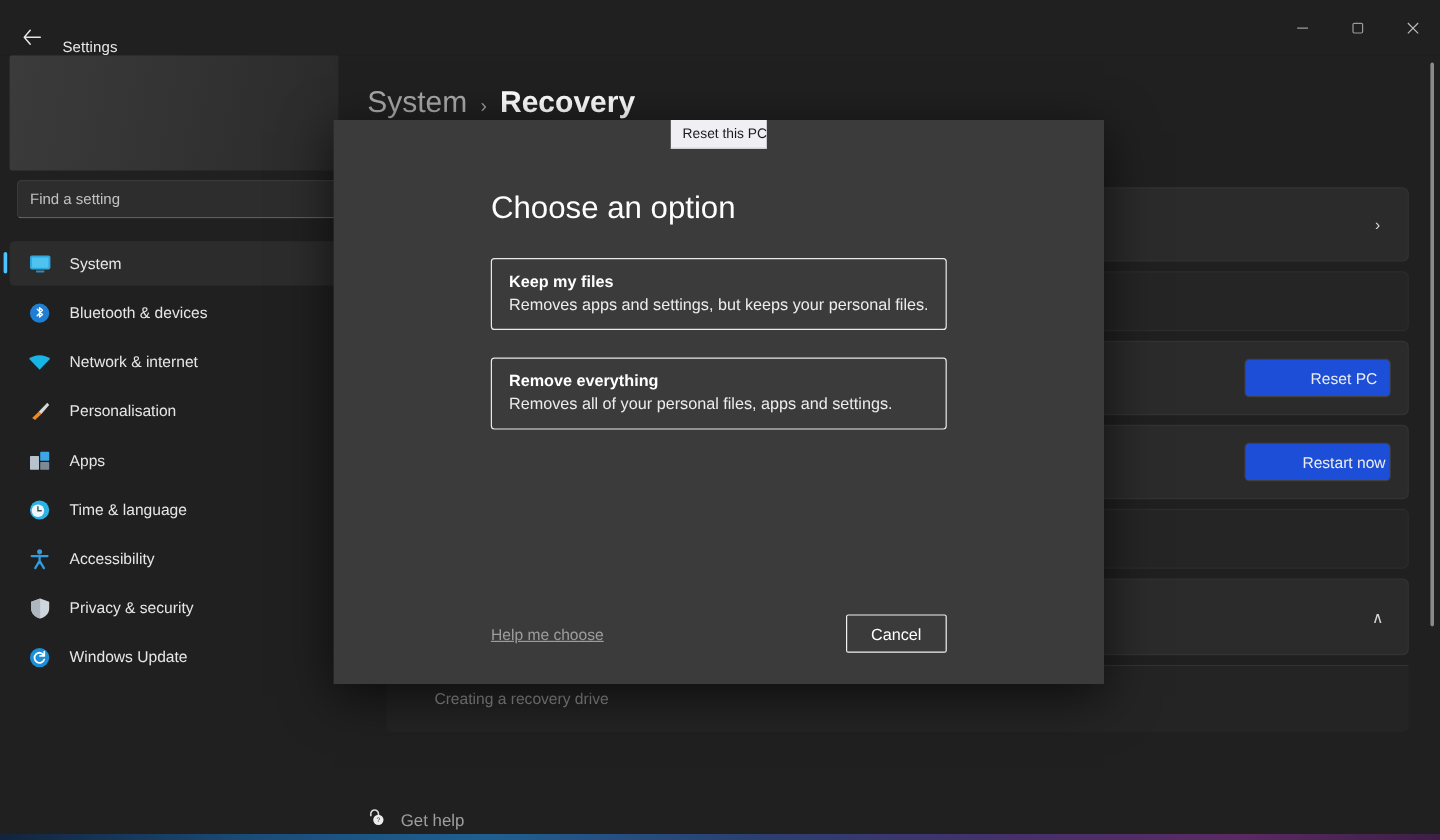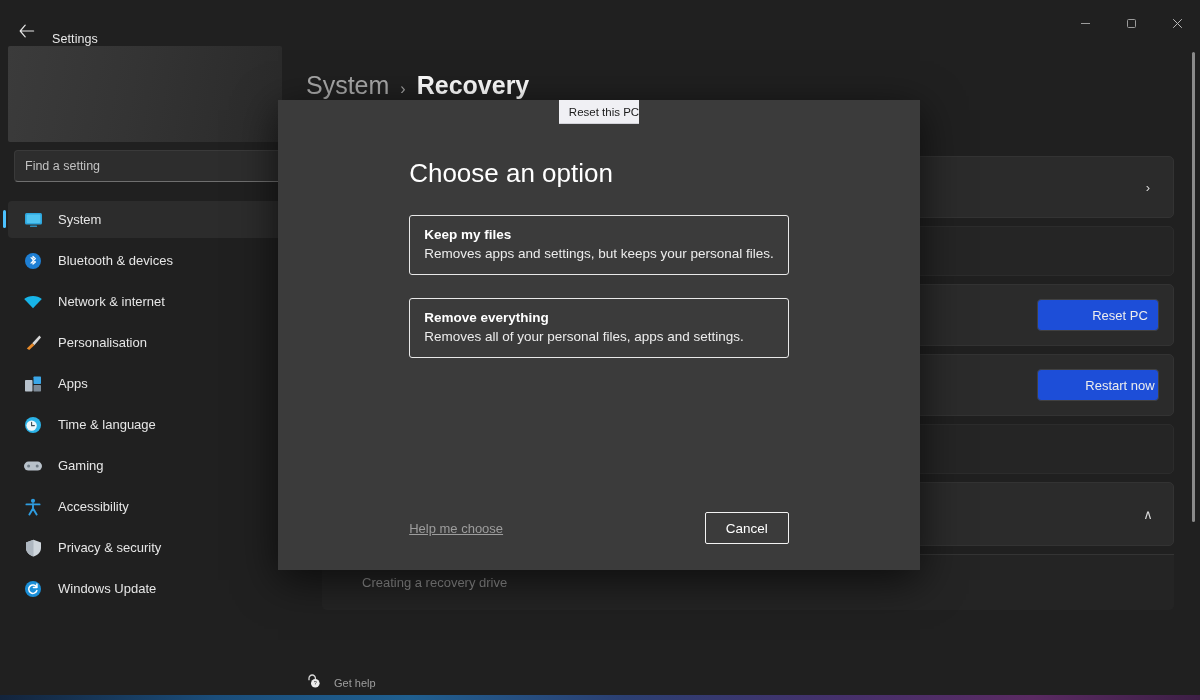--- a/index.html
+++ b/index.html
@@ -138,21 +138,21 @@
     background: #242424;
     border-radius: 0 0 5px 5px;
   }
   .subrow-label { font-size: 13px; color: #8e8e8e; }
 
   .gethelp {
     position: absolute; left: 16px; bottom: 8px;
     display: flex; align-items: center; gap: 12px;
   }
   .gethelp .ic { font-size: 14px; color: #d9d9d9; }
-  .gethelp .tx { font-size: 11px; color: #9e9e9e; }
+  .gethelp .tx { font-size: 14px; color: #9e9e9e; }
 
   .vscroll {
     position: absolute; top: 6px; right: 5px;
     width: 3px; height: 470px;
     background: #8a8a8a; border-radius: 2px;
   }
 
   .accentstrip {
     position: absolute; left: 0; bottom: 0;
     width: 1200px; height: 5px;
@@ -319,30 +319,20 @@
         <span class="navicon">
           <svg width="18" height="18" viewBox="0 0 18 18">
               <circle cx="9" cy="9" r="8" fill="#2bb3e8"></circle>
               <circle cx="7.6" cy="9.6" r="5.2" fill="#eef6fa"></circle>
               <path d="M7.6 6.2 V9.6 H10.4" stroke="#3a4a55" stroke-width="1.1" fill="none" stroke-linecap="round"></path>
             </svg>
         </span>
         <span class="navlabel">Time &amp; language</span>
       </div>
 
-      <div class="navitem">
-        <span class="navicon">
-          <svg width="20" height="14" viewBox="0 0 20 14">
-              <rect x="1" y="2.6" width="18" height="9" rx="4.5" fill="#b9c2cb"></rect>
-              <circle cx="5.6" cy="7.1" r="1.5" fill="#6e7a85"></circle>
-              <circle cx="14.2" cy="7.1" r="1.5" fill="#6e7a85"></circle>
-            </svg>
-        </span>
-        <span class="navlabel">Gaming</span>
-      </div>
 
       <div class="navitem">
         <span class="navicon">
           <svg width="18" height="18" viewBox="0 0 18 18">
               <circle cx="9" cy="2.8" r="2.1" fill="#2f9de0"></circle>
               <path d="M2.4 6.4 H15.6 M9 6 V10.4 M9 10.4 L5.4 16.4 M9 10.4 L12.6 16.4" stroke="#2f9de0" stroke-width="1.9" fill="none" stroke-linecap="round"></path>
             </svg>
         </span>
         <span class="navlabel">Accessibility</span>
       </div>

